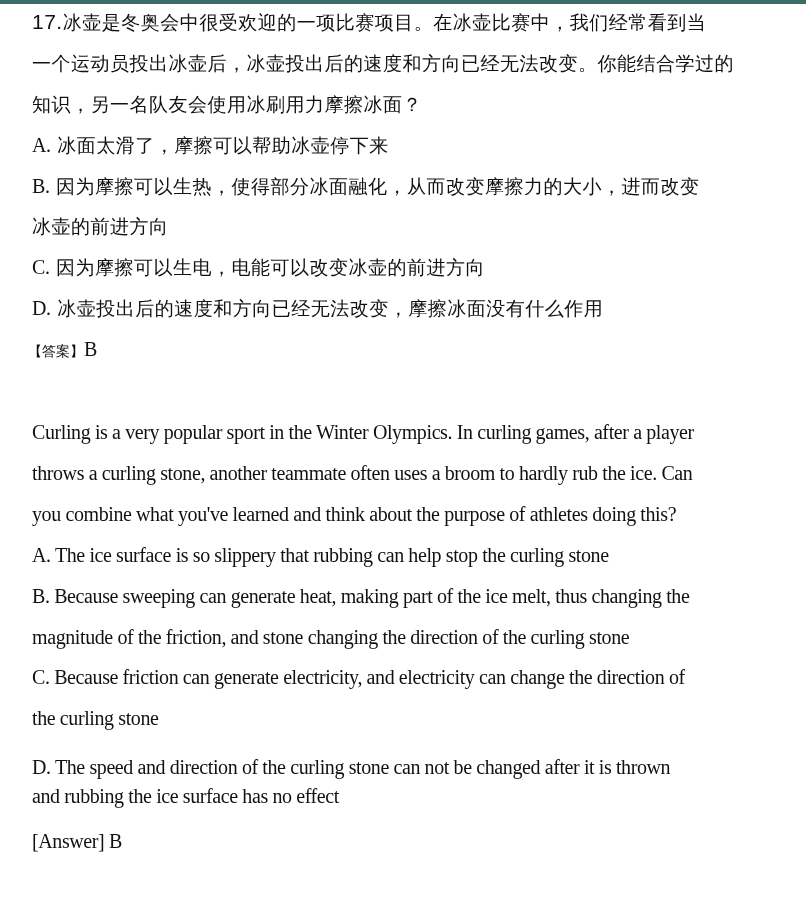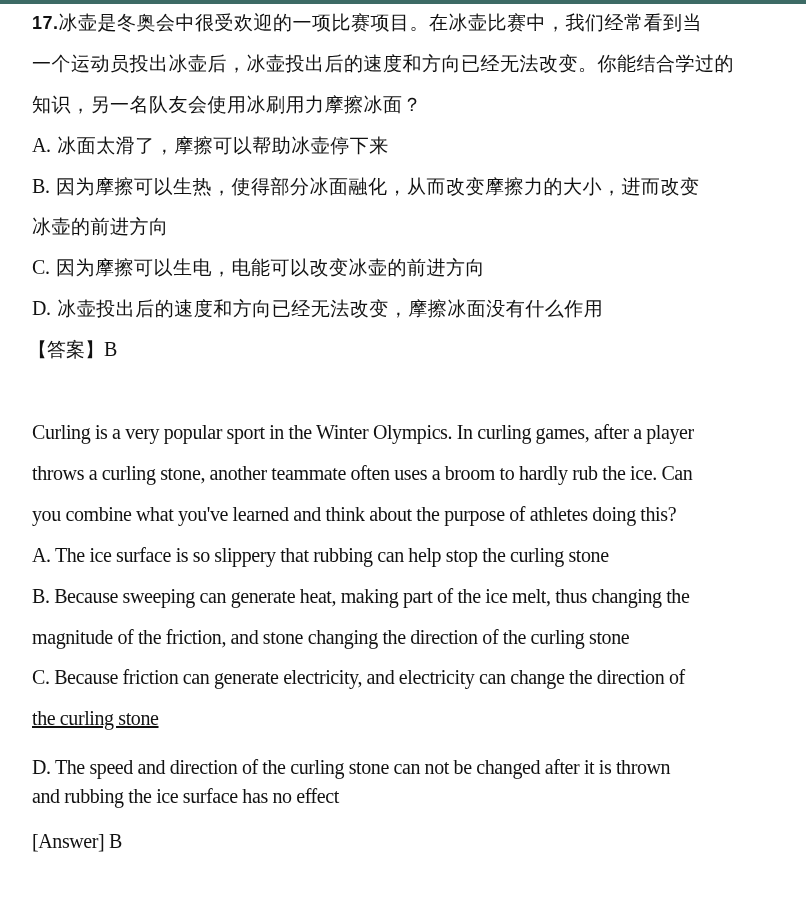--- a/index.html
+++ b/index.html
@@ -31,31 +31,31 @@
     font-size: 20px;
     line-height: 24px;
   }
   .zh {
     font-family: "DejaVu Sans", "Liberation Sans", sans-serif;
     font-size: 19px;
     letter-spacing: 0.5px;
   }
   .qnum {
     font-family: "Liberation Sans", "DejaVu Sans", sans-serif;
-    font-weight: bold;
-    font-size: 18px;
+    font-weight: normal;
+    font-size: 21px;
   }
   .en {
     font-family: "Liberation Serif", serif;
     font-size: 20px;
     letter-spacing: -0.4px;
   }
   .answer-zh {
     font-family: "DejaVu Sans", "Liberation Sans", sans-serif;
-    font-size: 19px;
+    font-size: 14px;
   }
   .answer-val {
     font-family: "Liberation Serif", serif;
     font-size: 20px;
   }
 </style>
 </head>
 <body>
 
 <div class="top-bar"></div>
@@ -92,21 +92,21 @@
   <div class="line en" style="top:543px;">
     <span>A.</span> <span>The ice surface is so slippery that rubbing can help stop the curling stone</span>
   </div>
   <div class="line en" style="top:584px;">
     <span>B.</span> <span>Because sweeping can generate heat, making part of the ice melt, thus changing the</span>
   </div>
   <div class="line en" style="top:625px;">magnitude of the friction, and stone changing the direction of the curling stone</div>
   <div class="line en" style="top:665px;">
     <span>C.</span> <span>Because friction can generate electricity, and electricity can change the direction of</span>
   </div>
-  <div class="line en" style="top:706px;text-decoration:underline;">the curling stone</div>
+  <div class="line en" style="top:706px;">the curling stone</div>
   <div class="line en" style="top:747px;margin-top:8px;">
     <span>D.</span> <span>The speed and direction of the curling stone can not be changed after it is thrown</span>
   </div>
   <div class="line en" style="top:784px;">and rubbing the ice surface has no effect</div>
   <div class="line en" style="top:829px;">
     <span>[Answer]</span> <span>B</span>
   </div>
 
 </div>
 

